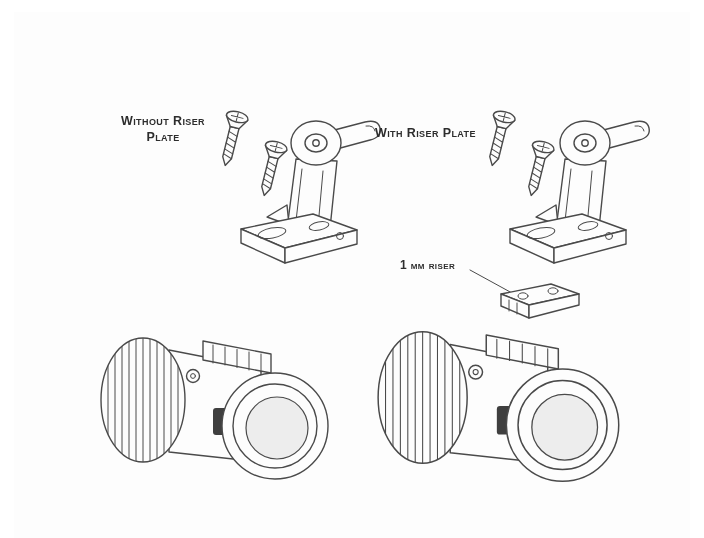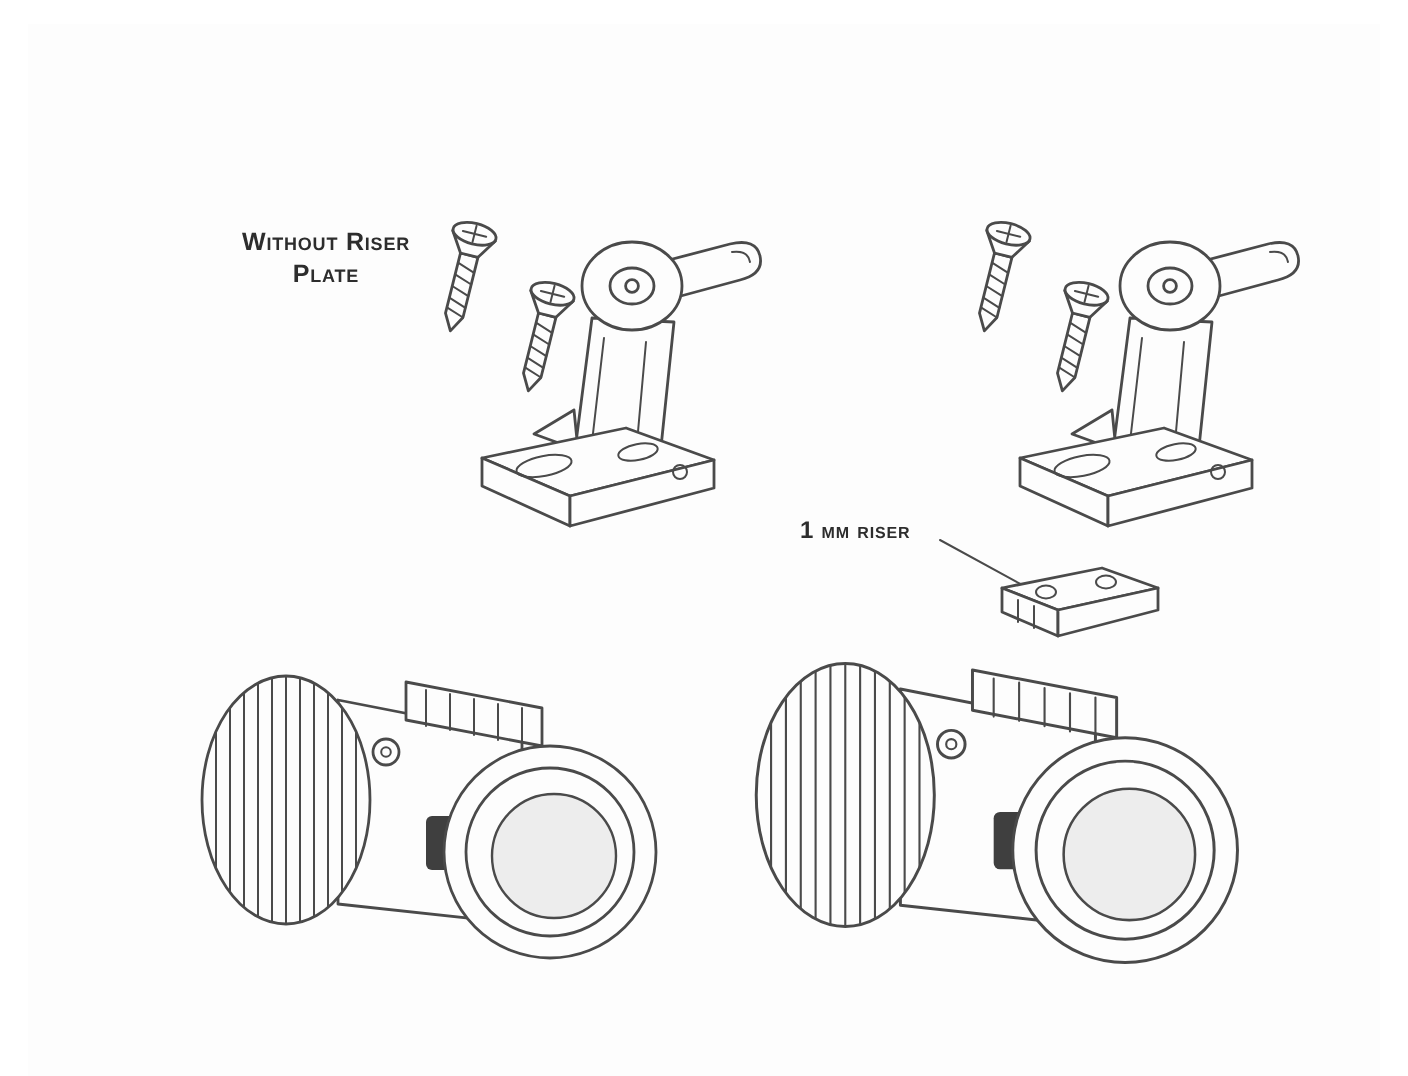--- a/index.html
+++ b/index.html
@@ -158,16 +158,17 @@
 
     <use href="#riser" transform="translate(487,266)"></use>
 
     <use href="#magnifier" transform="translate(85,296)"></use>
 
     <use href="#magnifier" transform="translate(362,288) scale(1.06)"></use>
   </svg>
 
   <div class="label without">Without Riser Plate</div>
 
+  <div class="label with">With Riser Plate</div>
 
   <div class="label riser">1 mm riser</div>
 
 </div>
 
 </body></html>

